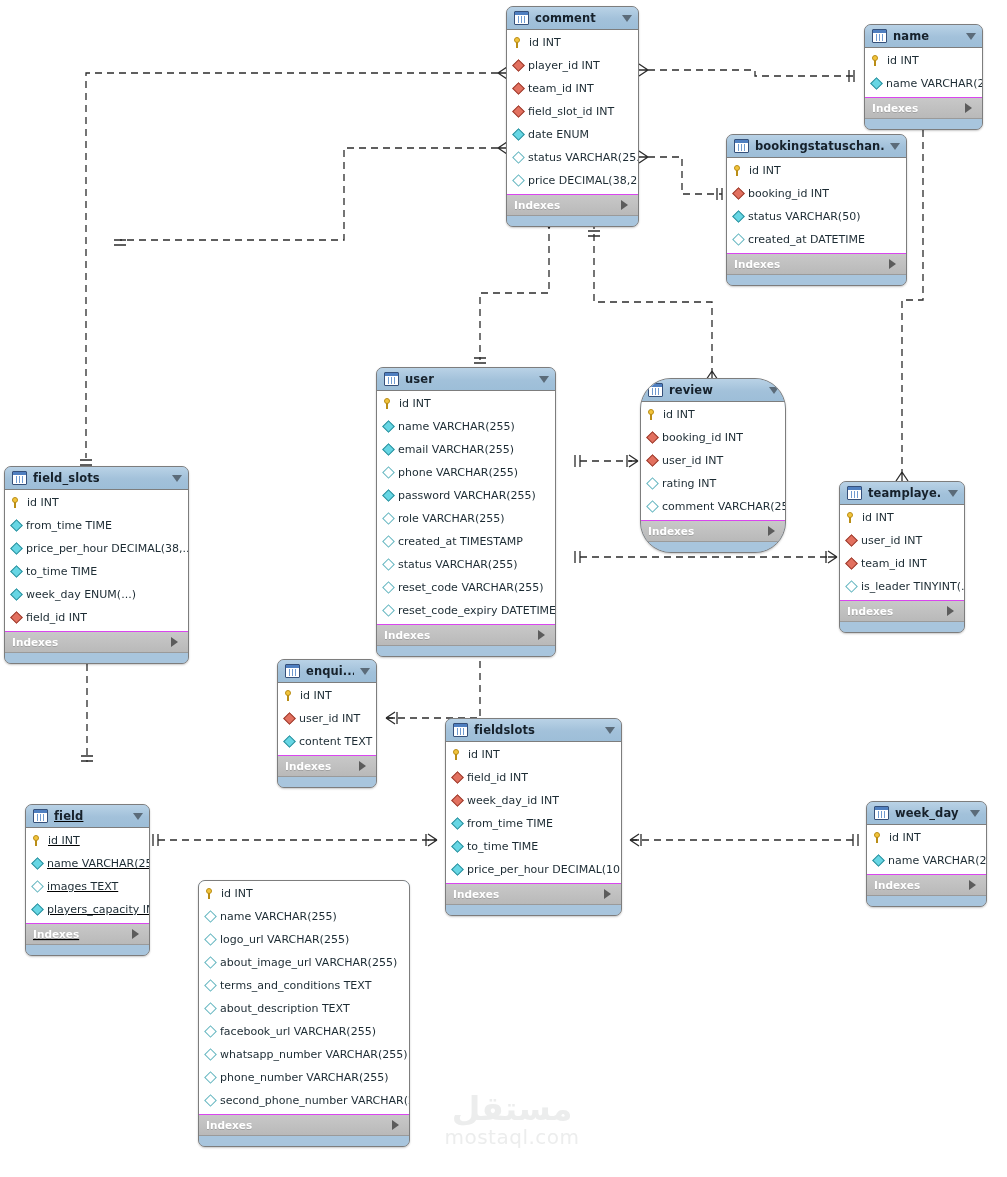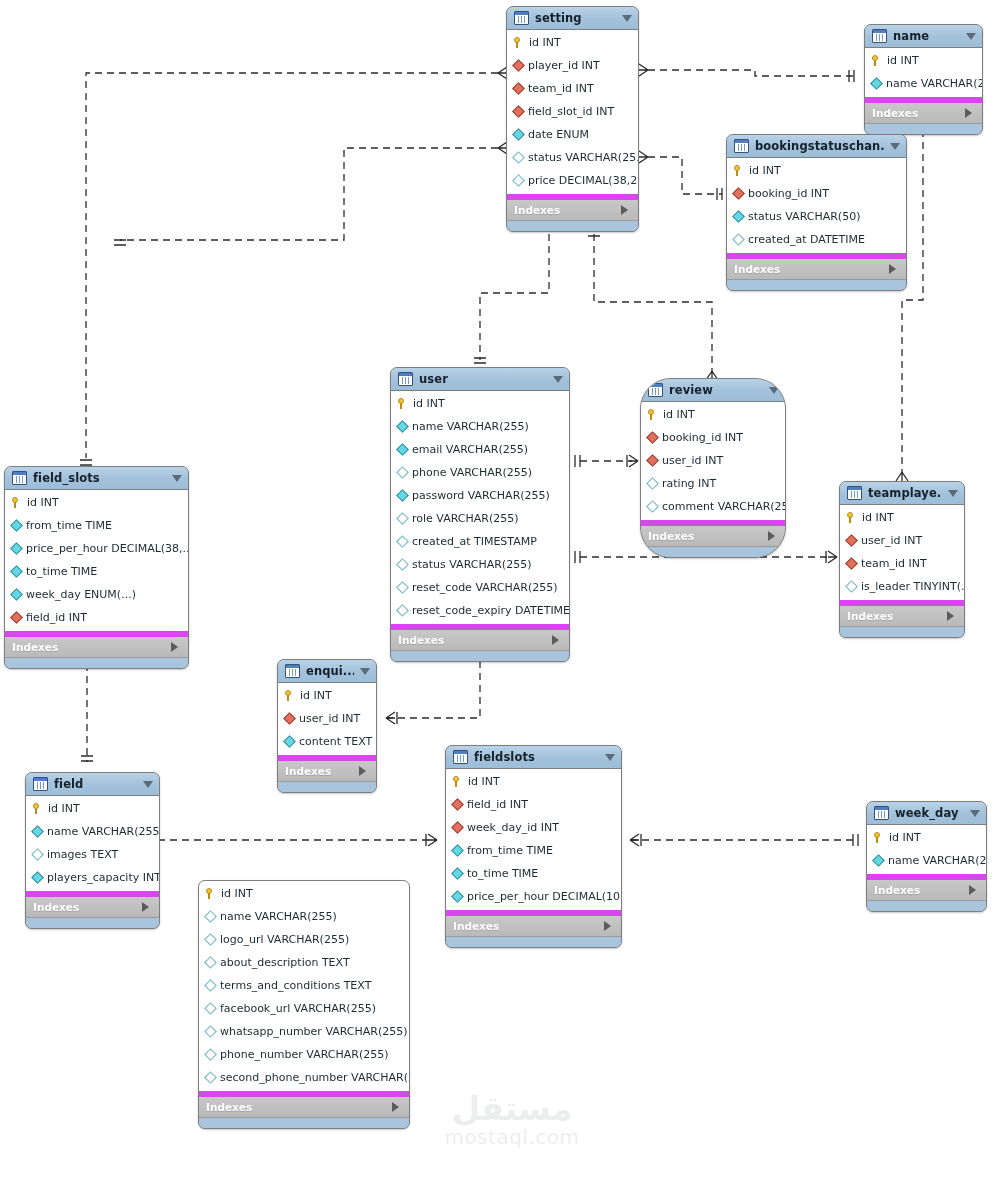--- a/index.html
+++ b/index.html
@@ -83,21 +83,21 @@
   }
   .caret {
     flex: 0 0 auto;
     width: 0; height: 0;
     border-left: 5.5px solid transparent;
     border-right: 5.5px solid transparent;
     border-top: 7px solid #5b6b79;
   }
   .cols {
     background: #ffffff;
-    border-bottom: 6px solid #d946ef;
+    border-bottom: 1px solid #d946ef;
     padding: 1px 0 2px 0;
   }
   .col {
     height: 23px;
     display: flex;
     align-items: center;
     padding-left: 6px;
     gap: 5px;
     white-space: nowrap;
     overflow: hidden;
@@ -279,21 +279,21 @@
       <use href="#crow-r" x="437" y="840"></use>
       <use href="#crow-l" x="630" y="840"></use>
       <use href="#one-h" x="853" y="840"></use>
     </g>
   </svg>
 
   <div id="tables-layer">
       <div class="tbl" style="left: 506px; top: 6px; width: 133px;">
         <div class="tbl-head">
           <span class="tbl-ico"></span>
-          <span class="tbl-title">setting</span>
+          <span class="tbl-title">comment</span>
           <span class="caret"></span>
         </div>
         <div class="cols">
           <div class="col">
             <span class="key"></span>
             <span class="col-name">id INT</span>
           </div>
           <div class="col">
             <span class="dia fk"></span>
             <span class="col-name">player_id INT</span>
@@ -370,21 +370,21 @@
             <span class="dia opt"></span>
             <span class="col-name">created_at DATETIME</span>
           </div>
         </div>
         <div class="idx">
           <span class="idx-label">Indexes</span>
           <span class="idx-arrow"></span>
         </div>
         <div class="foot"></div>
       </div>
-      <div class="tbl" style="left: 390px; top: 367px; width: 180px;">
+      <div class="tbl" style="left: 376px; top: 367px; width: 180px;">
         <div class="tbl-head">
           <span class="tbl-ico"></span>
           <span class="tbl-title">user</span>
           <span class="caret"></span>
         </div>
         <div class="cols">
           <div class="col">
             <span class="key"></span>
             <span class="col-name">id INT</span>
           </div>
@@ -552,21 +552,21 @@
             <span class="dia req"></span>
             <span class="col-name">content TEXT</span>
           </div>
         </div>
         <div class="idx">
           <span class="idx-label">Indexes</span>
           <span class="idx-arrow"></span>
         </div>
         <div class="foot"></div>
       </div>
-      <div class="tbl" style="left: 445px; top: 745px; width: 177px;">
+      <div class="tbl" style="left: 445px; top: 718px; width: 177px;">
         <div class="tbl-head">
           <span class="tbl-ico"></span>
           <span class="tbl-title">fieldslots</span>
           <span class="caret"></span>
         </div>
         <div class="cols">
           <div class="col">
             <span class="key"></span>
             <span class="col-name">id INT</span>
           </div>
@@ -590,21 +590,21 @@
             <span class="dia req"></span>
             <span class="col-name">price_per_hour DECIMAL(10,...</span>
           </div>
         </div>
         <div class="idx">
           <span class="idx-label">Indexes</span>
           <span class="idx-arrow"></span>
         </div>
         <div class="foot"></div>
       </div>
-      <div class="tbl" style="left: 25px; top: 772px; width: 135px;">
+      <div class="tbl" style="left: 25px; top: 804px; width: 125px; text-decoration: underline;">
         <div class="tbl-head">
           <span class="tbl-ico"></span>
           <span class="tbl-title">field</span>
           <span class="caret"></span>
         </div>
         <div class="cols">
           <div class="col">
             <span class="key"></span>
             <span class="col-name">id INT</span>
           </div>
@@ -658,25 +658,29 @@
           <div class="col">
             <span class="dia opt"></span>
             <span class="col-name">name VARCHAR(255)</span>
           </div>
           <div class="col">
             <span class="dia opt"></span>
             <span class="col-name">logo_url VARCHAR(255)</span>
           </div>
           <div class="col">
             <span class="dia opt"></span>
+            <span class="col-name">about_image_url VARCHAR(255)</span>
+          </div>
+          <div class="col">
+            <span class="dia opt"></span>
+            <span class="col-name">terms_and_conditions TEXT</span>
+          </div>
+          <div class="col">
+            <span class="dia opt"></span>
             <span class="col-name">about_description TEXT</span>
-          </div>
-          <div class="col">
-            <span class="dia opt"></span>
-            <span class="col-name">terms_and_conditions TEXT</span>
           </div>
           <div class="col">
             <span class="dia opt"></span>
             <span class="col-name">facebook_url VARCHAR(255)</span>
           </div>
           <div class="col">
             <span class="dia opt"></span>
             <span class="col-name">whatsapp_number VARCHAR(255)</span>
           </div>
           <div class="col">

